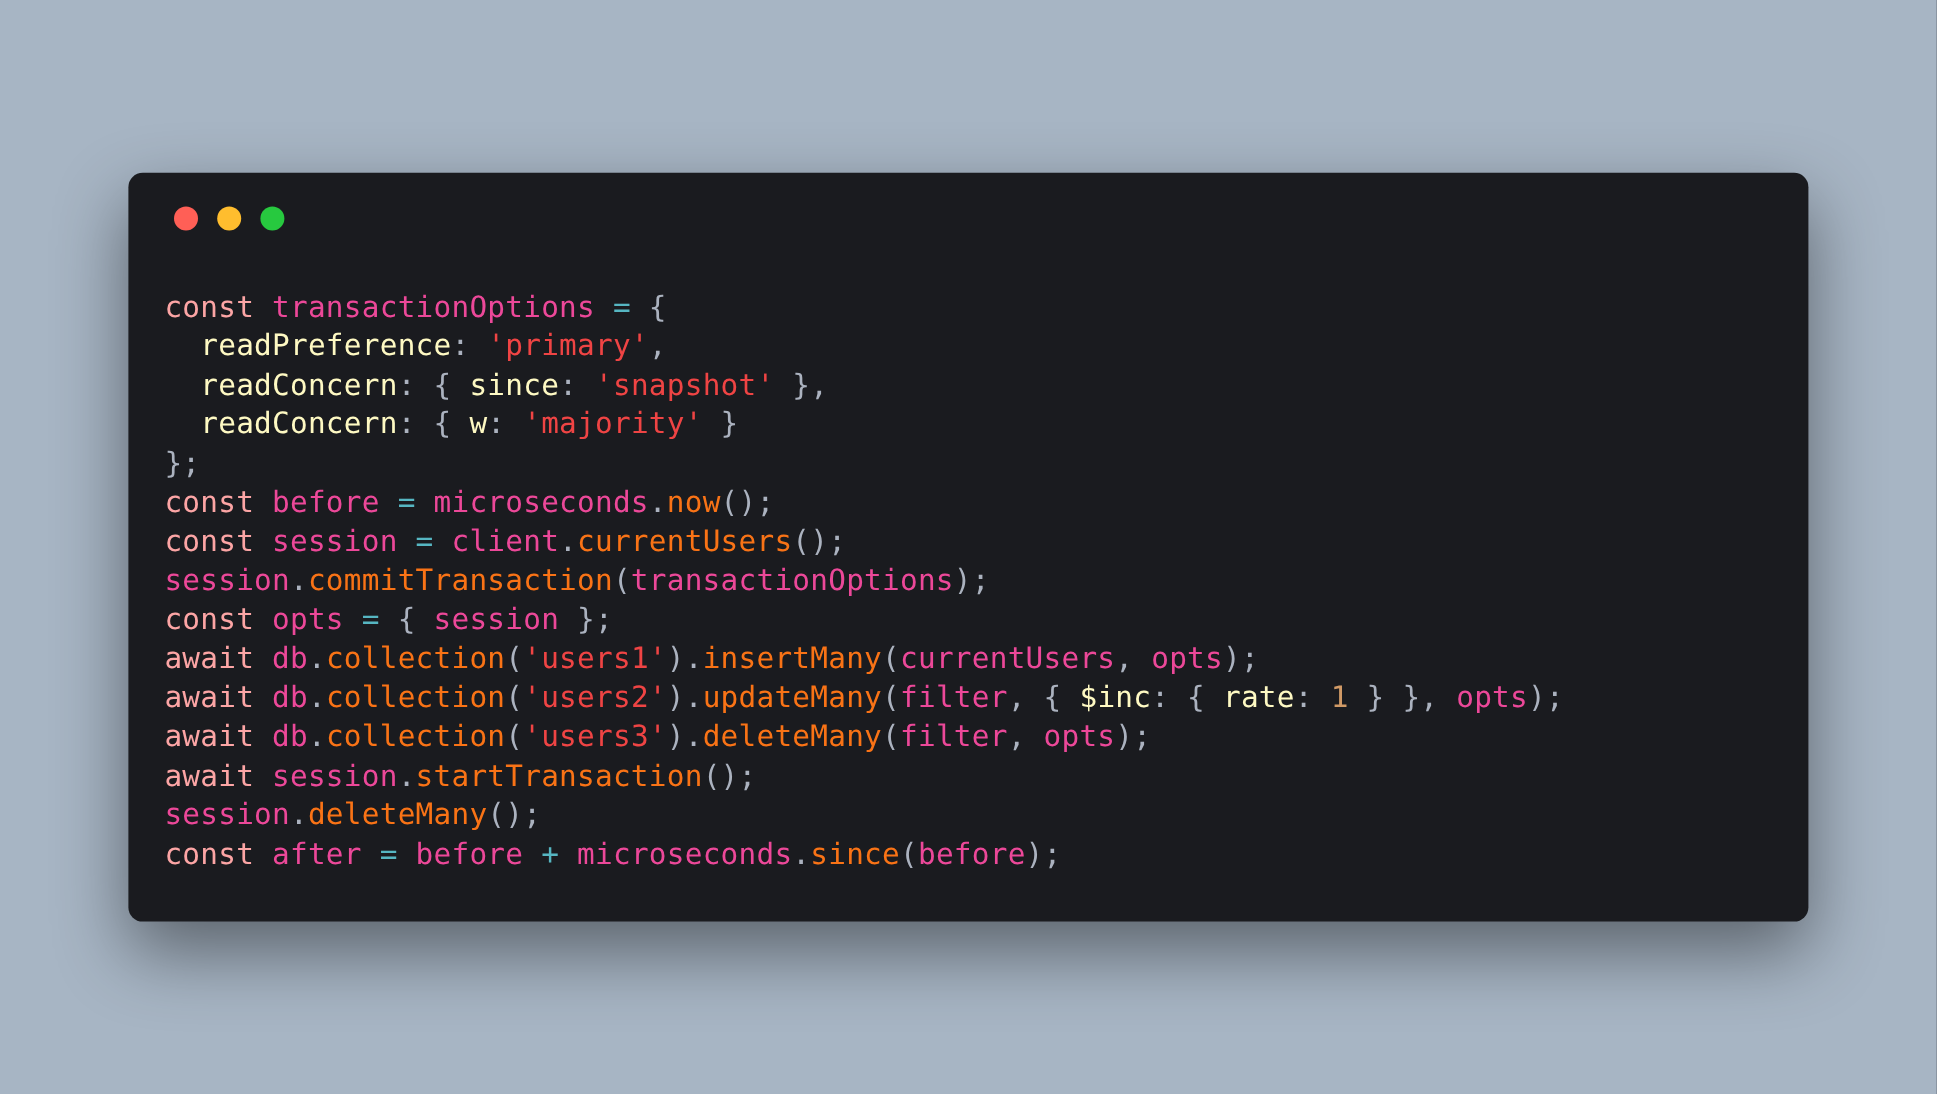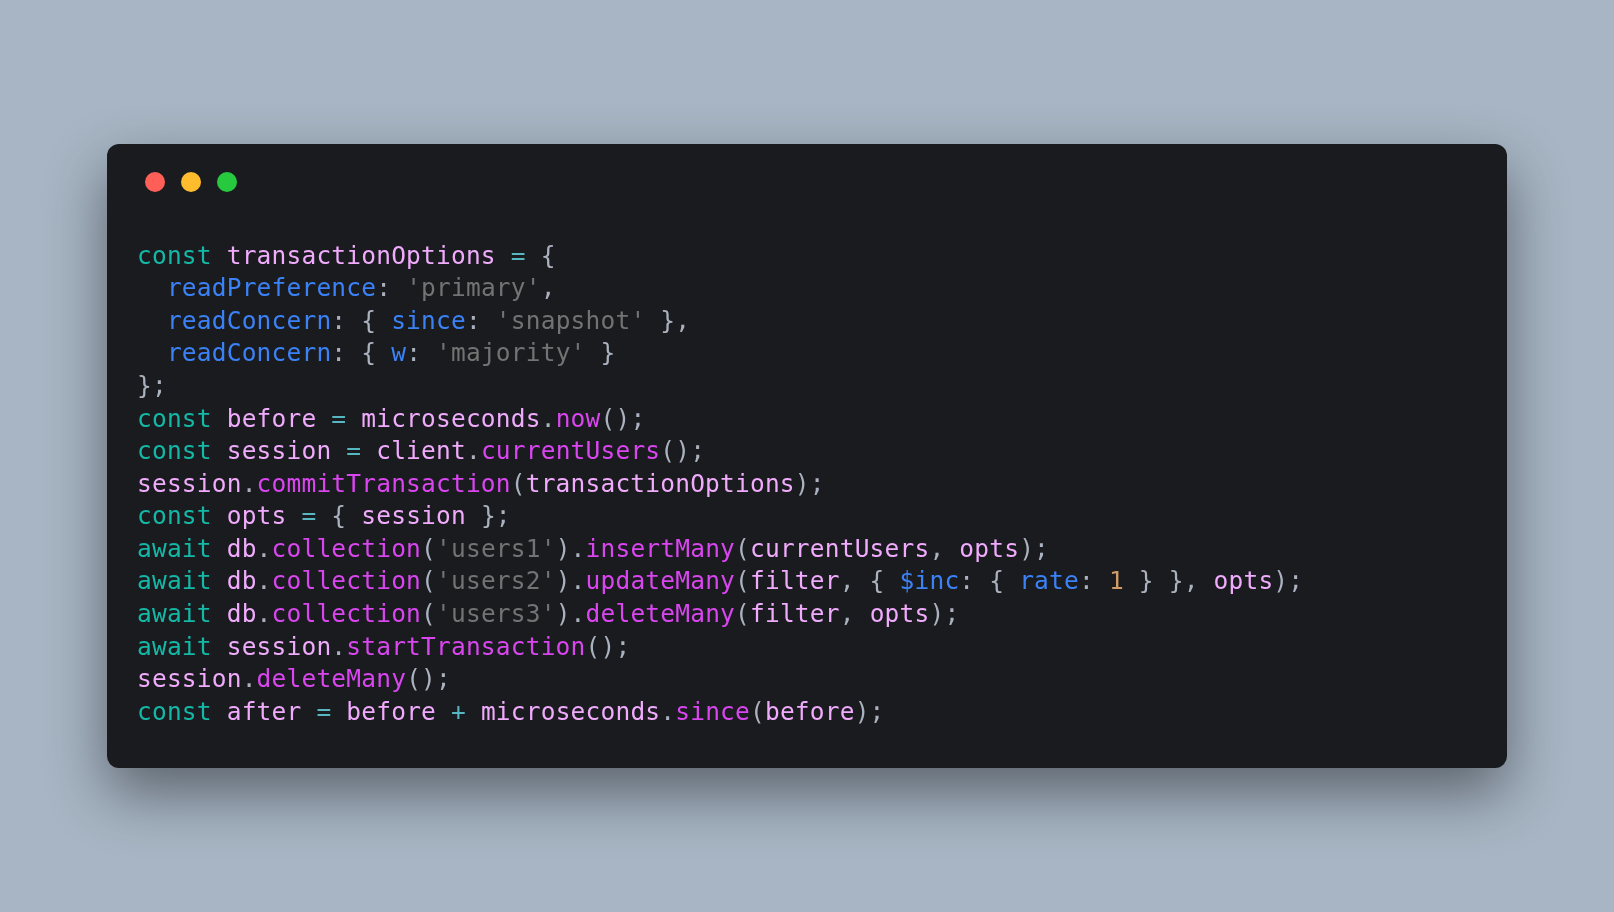--- a/index.html
+++ b/index.html
@@ -34,25 +34,25 @@
     .tl-yellow { background: #ffbd2e; }
     .tl-green { background: #27c93f; }
     pre.code {
       font-family: 'SF Mono', 'Menlo', 'Monaco', 'Consolas', monospace;
       font-size: 24.5px;
       line-height: 1.33;
       color: #abb2bf;
       white-space: pre;
       letter-spacing: 0.2px;
     }
-    .kw   { color: #14b8a6; }
-    .id   { color: #f0abfc; }
-    .prop { color: #3b82f6; }
-    .str  { color: #737373; }
-    .fn   { color: #d946ef; }
+    .kw   { color: #fca5a5; }
+    .id   { color: #ec4899; }
+    .prop { color: #fef9c3; }
+    .str  { color: #ef4444; }
+    .fn   { color: #f97316; }
     .num  { color: #d19a66; }
     .op   { color: #56b6c2; }
     .pn   { color: #abb2bf; }
   </style>
 </head>
 <body>
 
 <div class="window">
   <div class="traffic-lights">
     <div class="traffic-light tl-red"></div>

